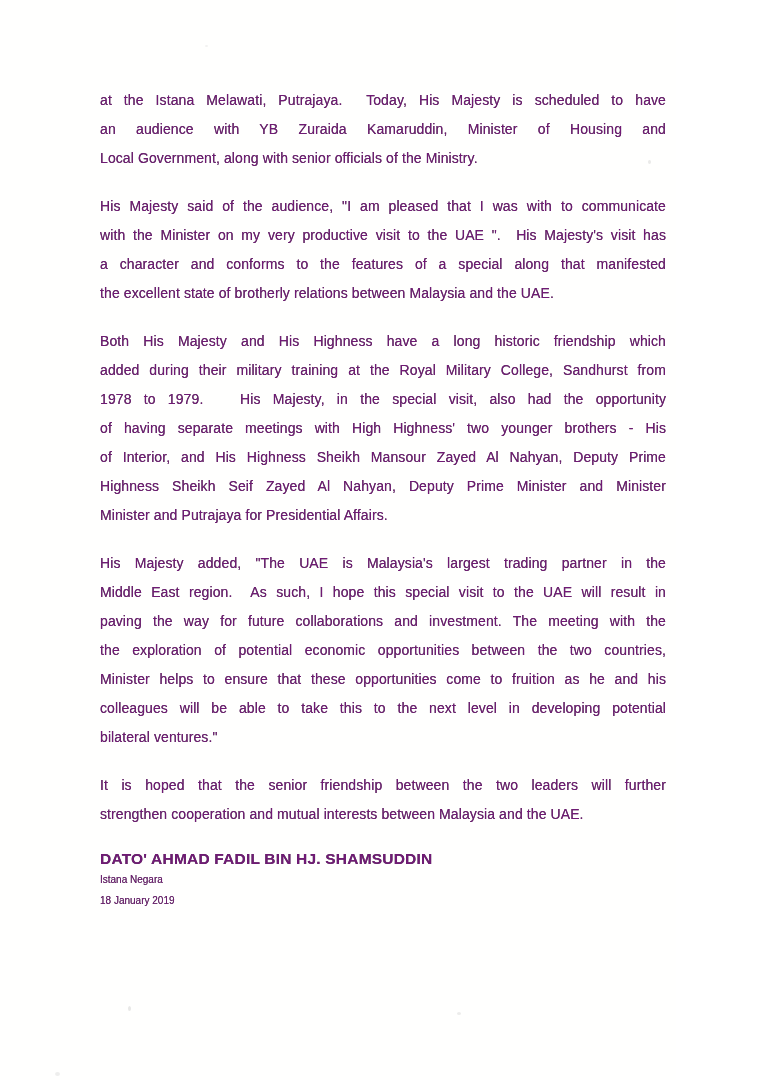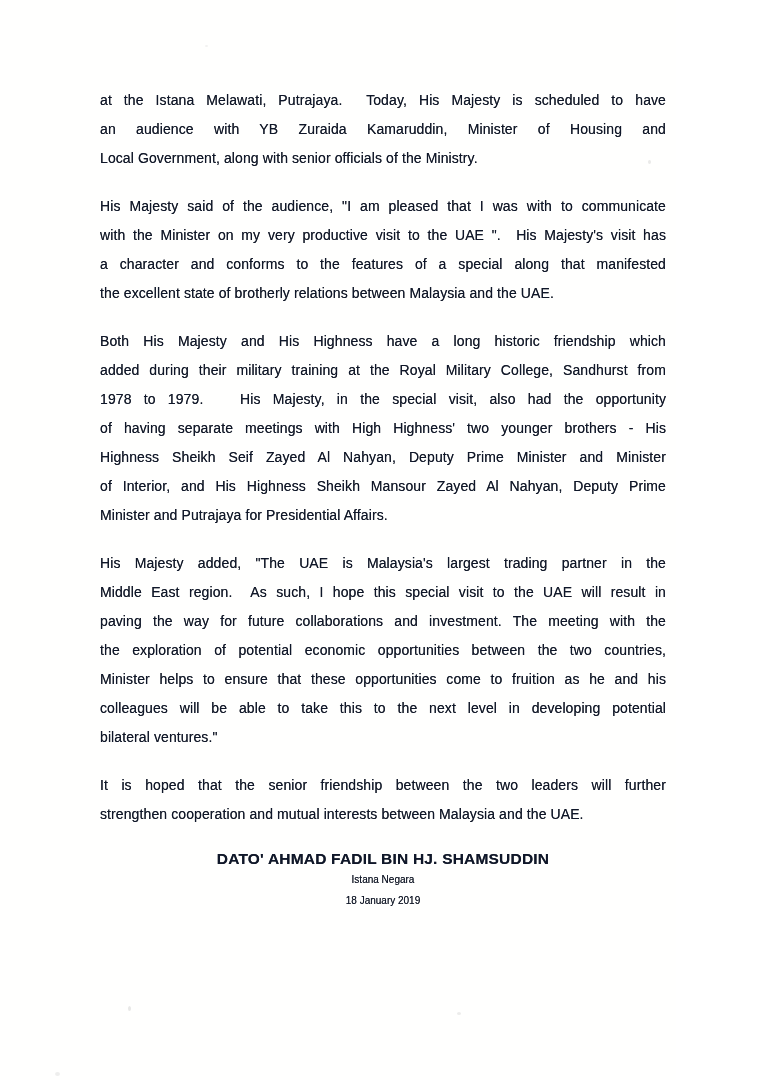--- a/index.html
+++ b/index.html
@@ -7,21 +7,21 @@
     padding: 0;
     background: #ffffff;
   }
   .page {
     position: relative;
     width: 676px;
     height: 1080px;
     background: #fffffe;
     overflow: hidden;
     font-family: "Liberation Sans", "DejaVu Sans", sans-serif;
-    color: #0f172a;
+    color: #701a75;
   }
   .content {
     position: absolute;
     left: 100px;
     top: 86px;
     width: 566px;
   }
   .para {
     margin: 0 0 19px 0;
   }
@@ -32,21 +32,20 @@
     text-align: justify;
     text-align-last: justify;
     white-space: normal;
     text-shadow: 0 0 0.3px rgba(25,25,25,0.75);
   }
   .line.last {
     text-align-last: left;
   }
   .signature {
     margin-top: 16px;
-    text-align: center;
   }
   .sig-name {
     font-weight: bold;
     font-size: 15.5px;
     line-height: 22px;
     letter-spacing: 0.2px;
     text-shadow: 0 0 0.3px rgba(25,25,25,0.75);
   }
   .sig-line {
     font-size: 10px;
@@ -83,22 +82,22 @@
       <div class="line">with the Minister on my very productive visit to the UAE ".&nbsp; His Majesty's visit has</div>
       <div class="line">a character and conforms to the features of a special along that manifested</div>
       <div class="line last">the excellent state of brotherly relations between Malaysia and the UAE.</div>
     </div>
 
     <div class="para">
       <div class="line">Both His Majesty and His Highness have a long historic friendship which</div>
       <div class="line">added during their military training at the Royal Military College, Sandhurst from</div>
       <div class="line">1978 to 1979.&nbsp;&nbsp; His Majesty, in the special visit, also had the opportunity</div>
       <div class="line">of having separate meetings with High Highness' two younger brothers - His</div>
+      <div class="line">of Interior, and His Highness Sheikh Mansour Zayed Al Nahyan, Deputy Prime</div>
       <div class="line">Highness Sheikh Seif Zayed Al Nahyan, Deputy Prime Minister and Minister</div>
-      <div class="line">of Interior, and His Highness Sheikh Mansour Zayed Al Nahyan, Deputy Prime</div>
       <div class="line last">Minister and Putrajaya for Presidential Affairs.</div>
     </div>
 
     <div class="para">
       <div class="line">His Majesty added, "The UAE is Malaysia's largest trading partner in the</div>
       <div class="line">Middle East region.&nbsp; As such, I hope this special visit to the UAE will result in</div>
       <div class="line">paving the way for future collaborations and investment. The meeting with the</div>
       <div class="line">the exploration of potential economic opportunities between the two countries,</div>
       <div class="line">Minister helps to ensure that these opportunities come to fruition as he and his</div>
       <div class="line">colleagues will be able to take this to the next level in developing potential</div>

